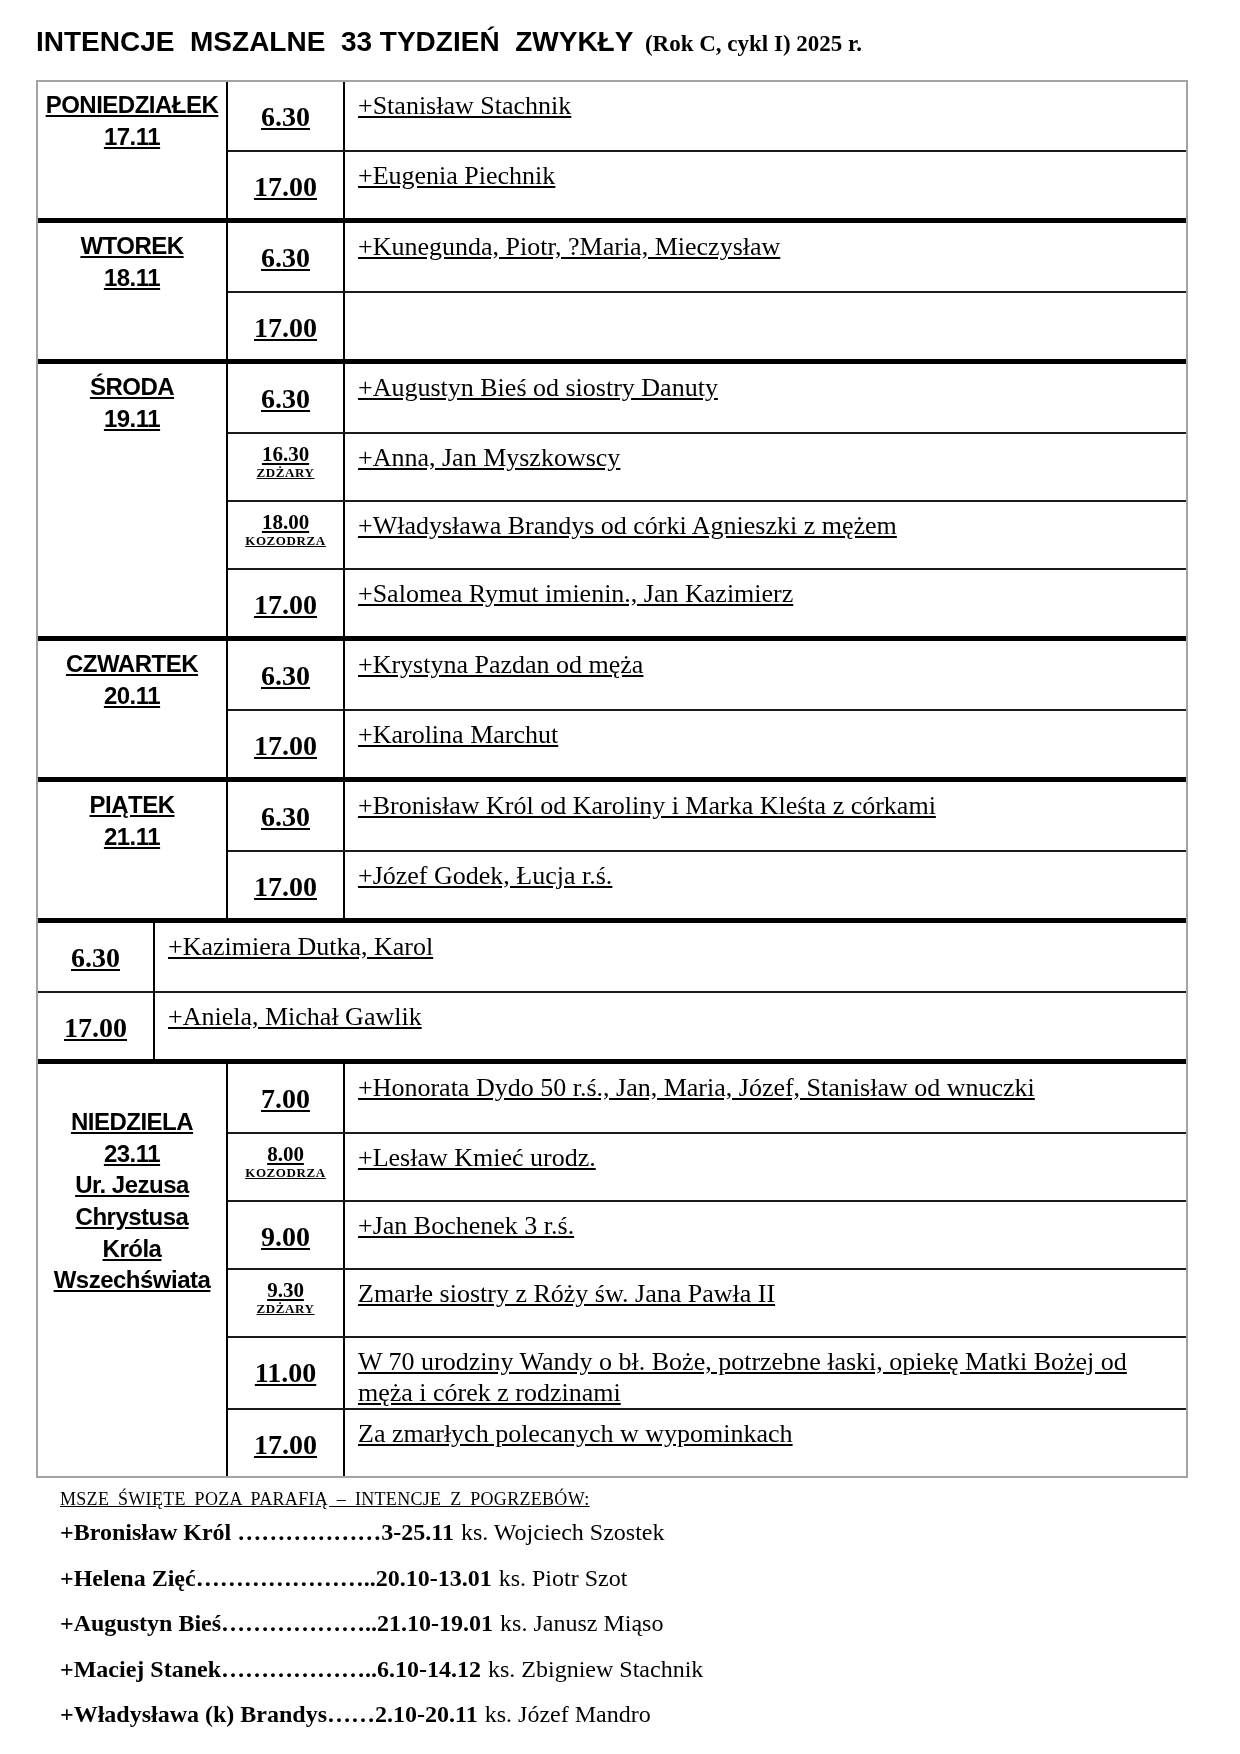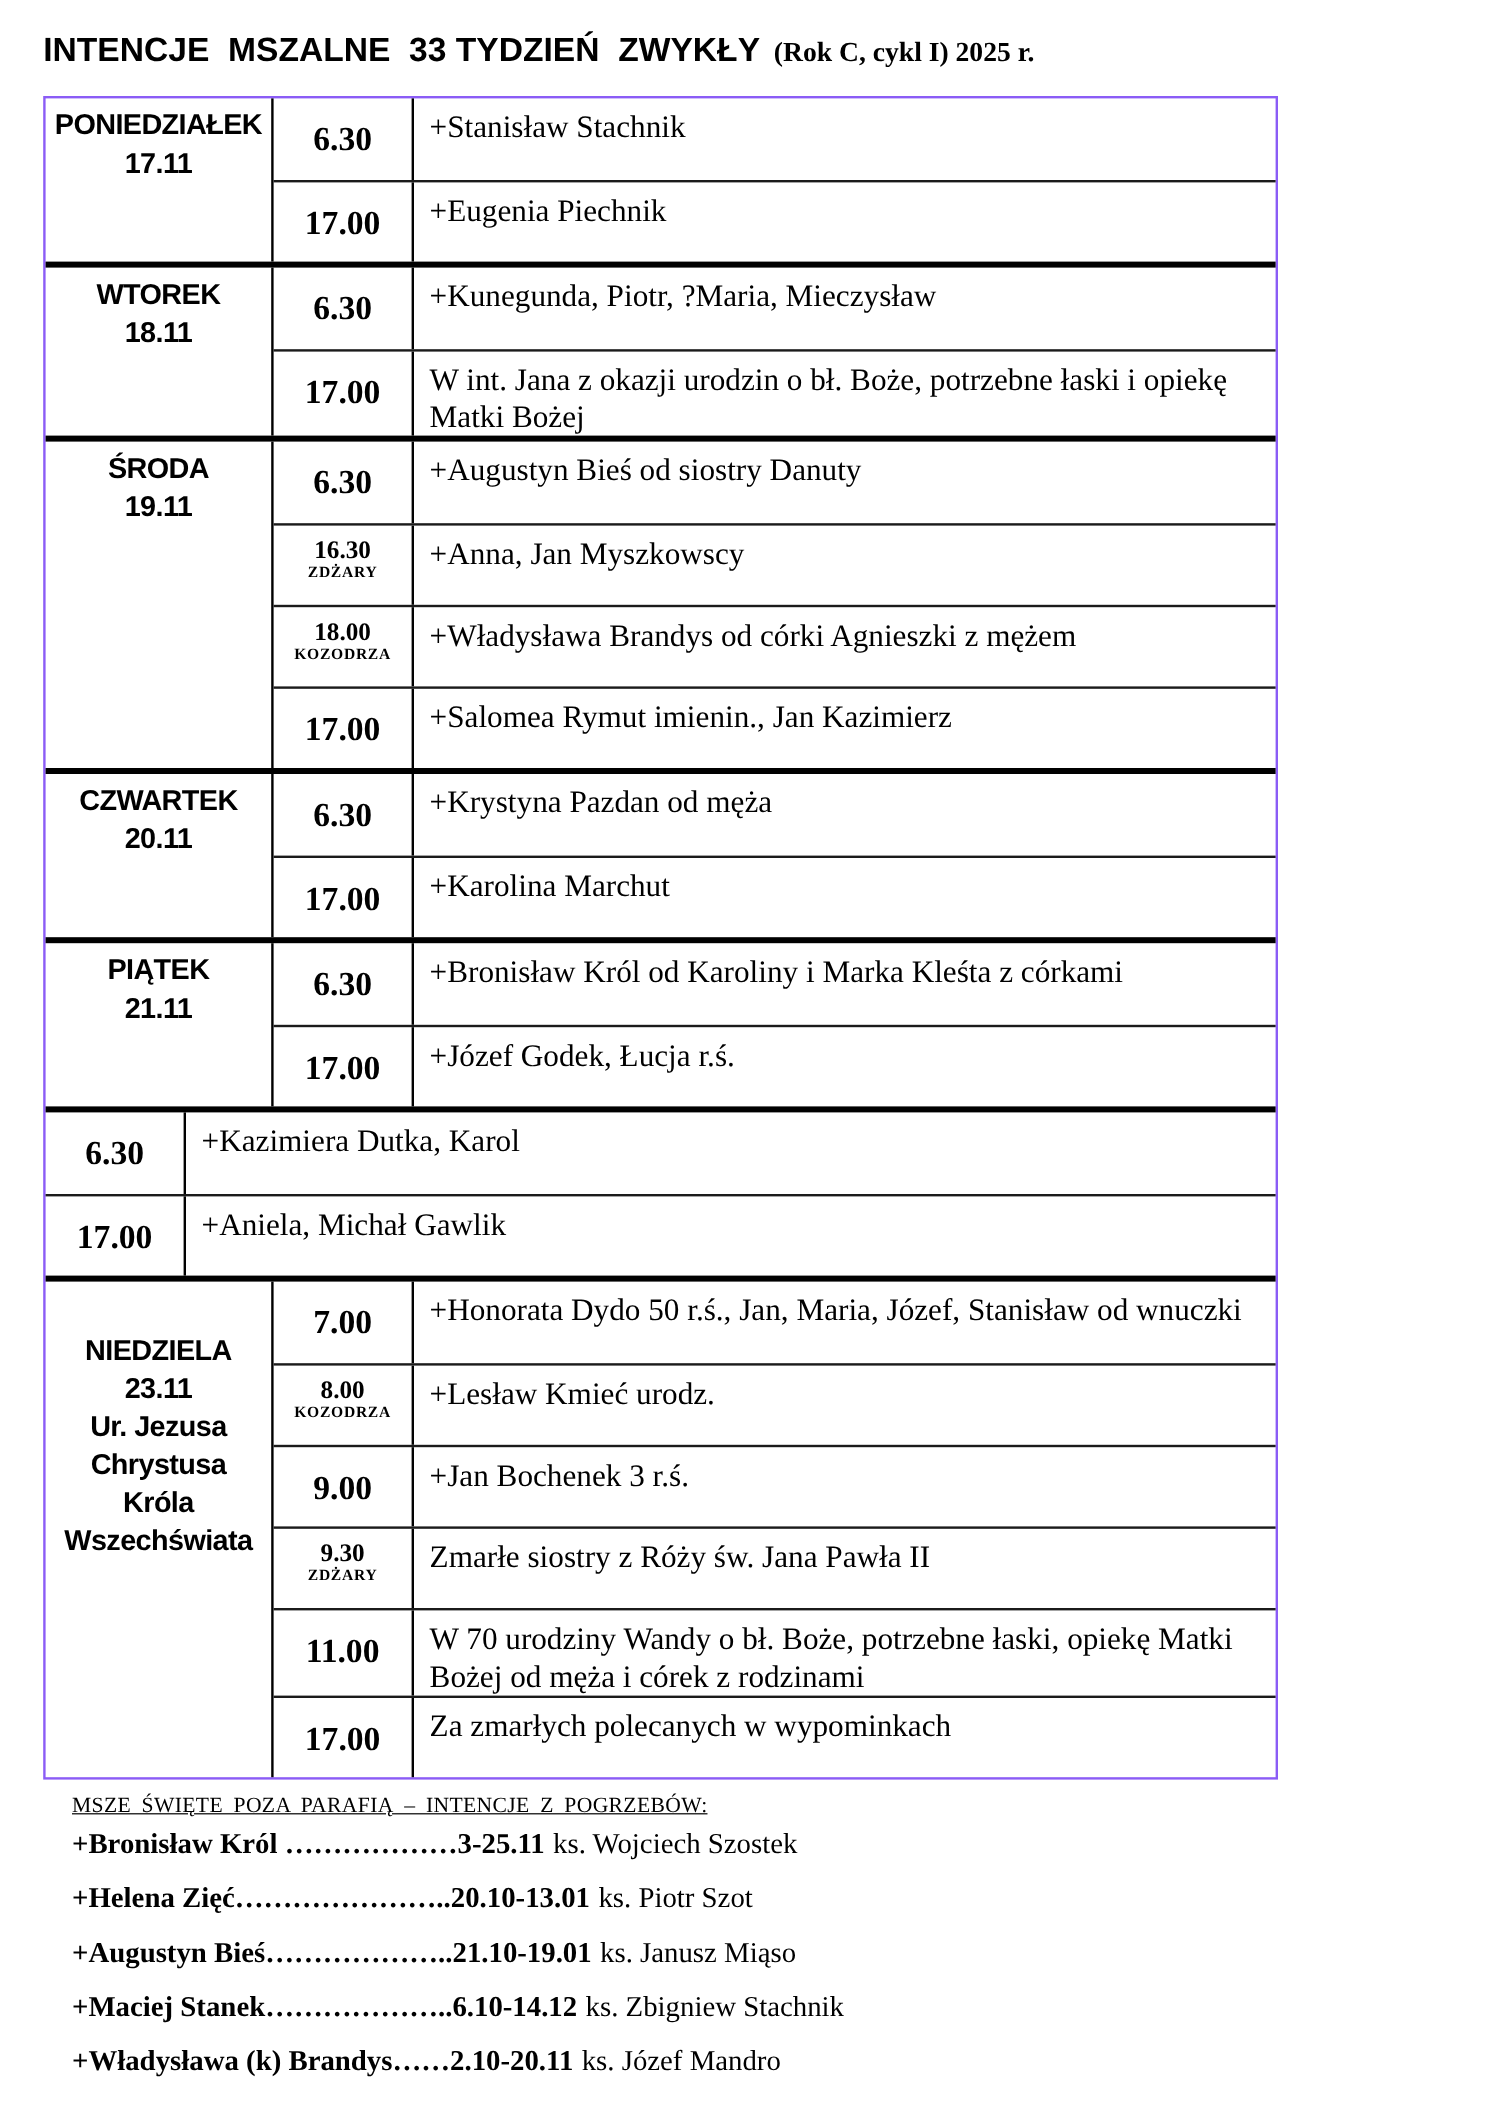--- a/index.html
+++ b/index.html
@@ -14,21 +14,21 @@
 
   
   .title { width: 1152px; white-space: pre; margin-bottom: 22px; }
   .title-main {
     font-family: "Liberation Sans", sans-serif;
     font-weight: bold; font-size: 28px; letter-spacing: 0px;
   }
   .title-suffix { font-family: "Liberation Serif", serif; font-weight: bold; font-size: 23px; }
 
   
-  .schedule { width: 1029px; border: 2px solid #8b5cf6; }
+  .schedule { width: 1152px; border: 2px solid #a3a3a3; text-decoration: underline; }
   .day-block { display: flex; border-top: 5px solid #000; }
   .day-block.first { border-top: none; }
 
   .day-cell {
     flex: 0 0 190px; width: 190px;
     border-right: 2px solid #000;
     text-align: center; padding-top: 7px;
     font-family: "Liberation Sans", sans-serif;
     font-weight: bold; font-size: 24px; letter-spacing: -0.5px;
     line-height: 1.32;
@@ -105,21 +105,20 @@
         <div class="mass-row first">
           <div class="time-cell">
             <div>6.30</div>
           </div>
           <div class="intention-cell">+Kunegunda, Piotr, ?Maria, Mieczysław</div>
         </div>
         <div class="mass-row">
           <div class="time-cell">
             <div>17.00</div>
           </div>
-          <div class="intention-cell">W int. Jana z okazji urodzin o bł. Boże, potrzebne łaski i opiekę Matki Bożej</div>
         </div>
       </div>
     </div>
 
     <div class="day-block">
       <div class="day-cell">
         <div>ŚRODA</div>
         <div>19.11</div>
       </div>
       <div class="mass-rows">

